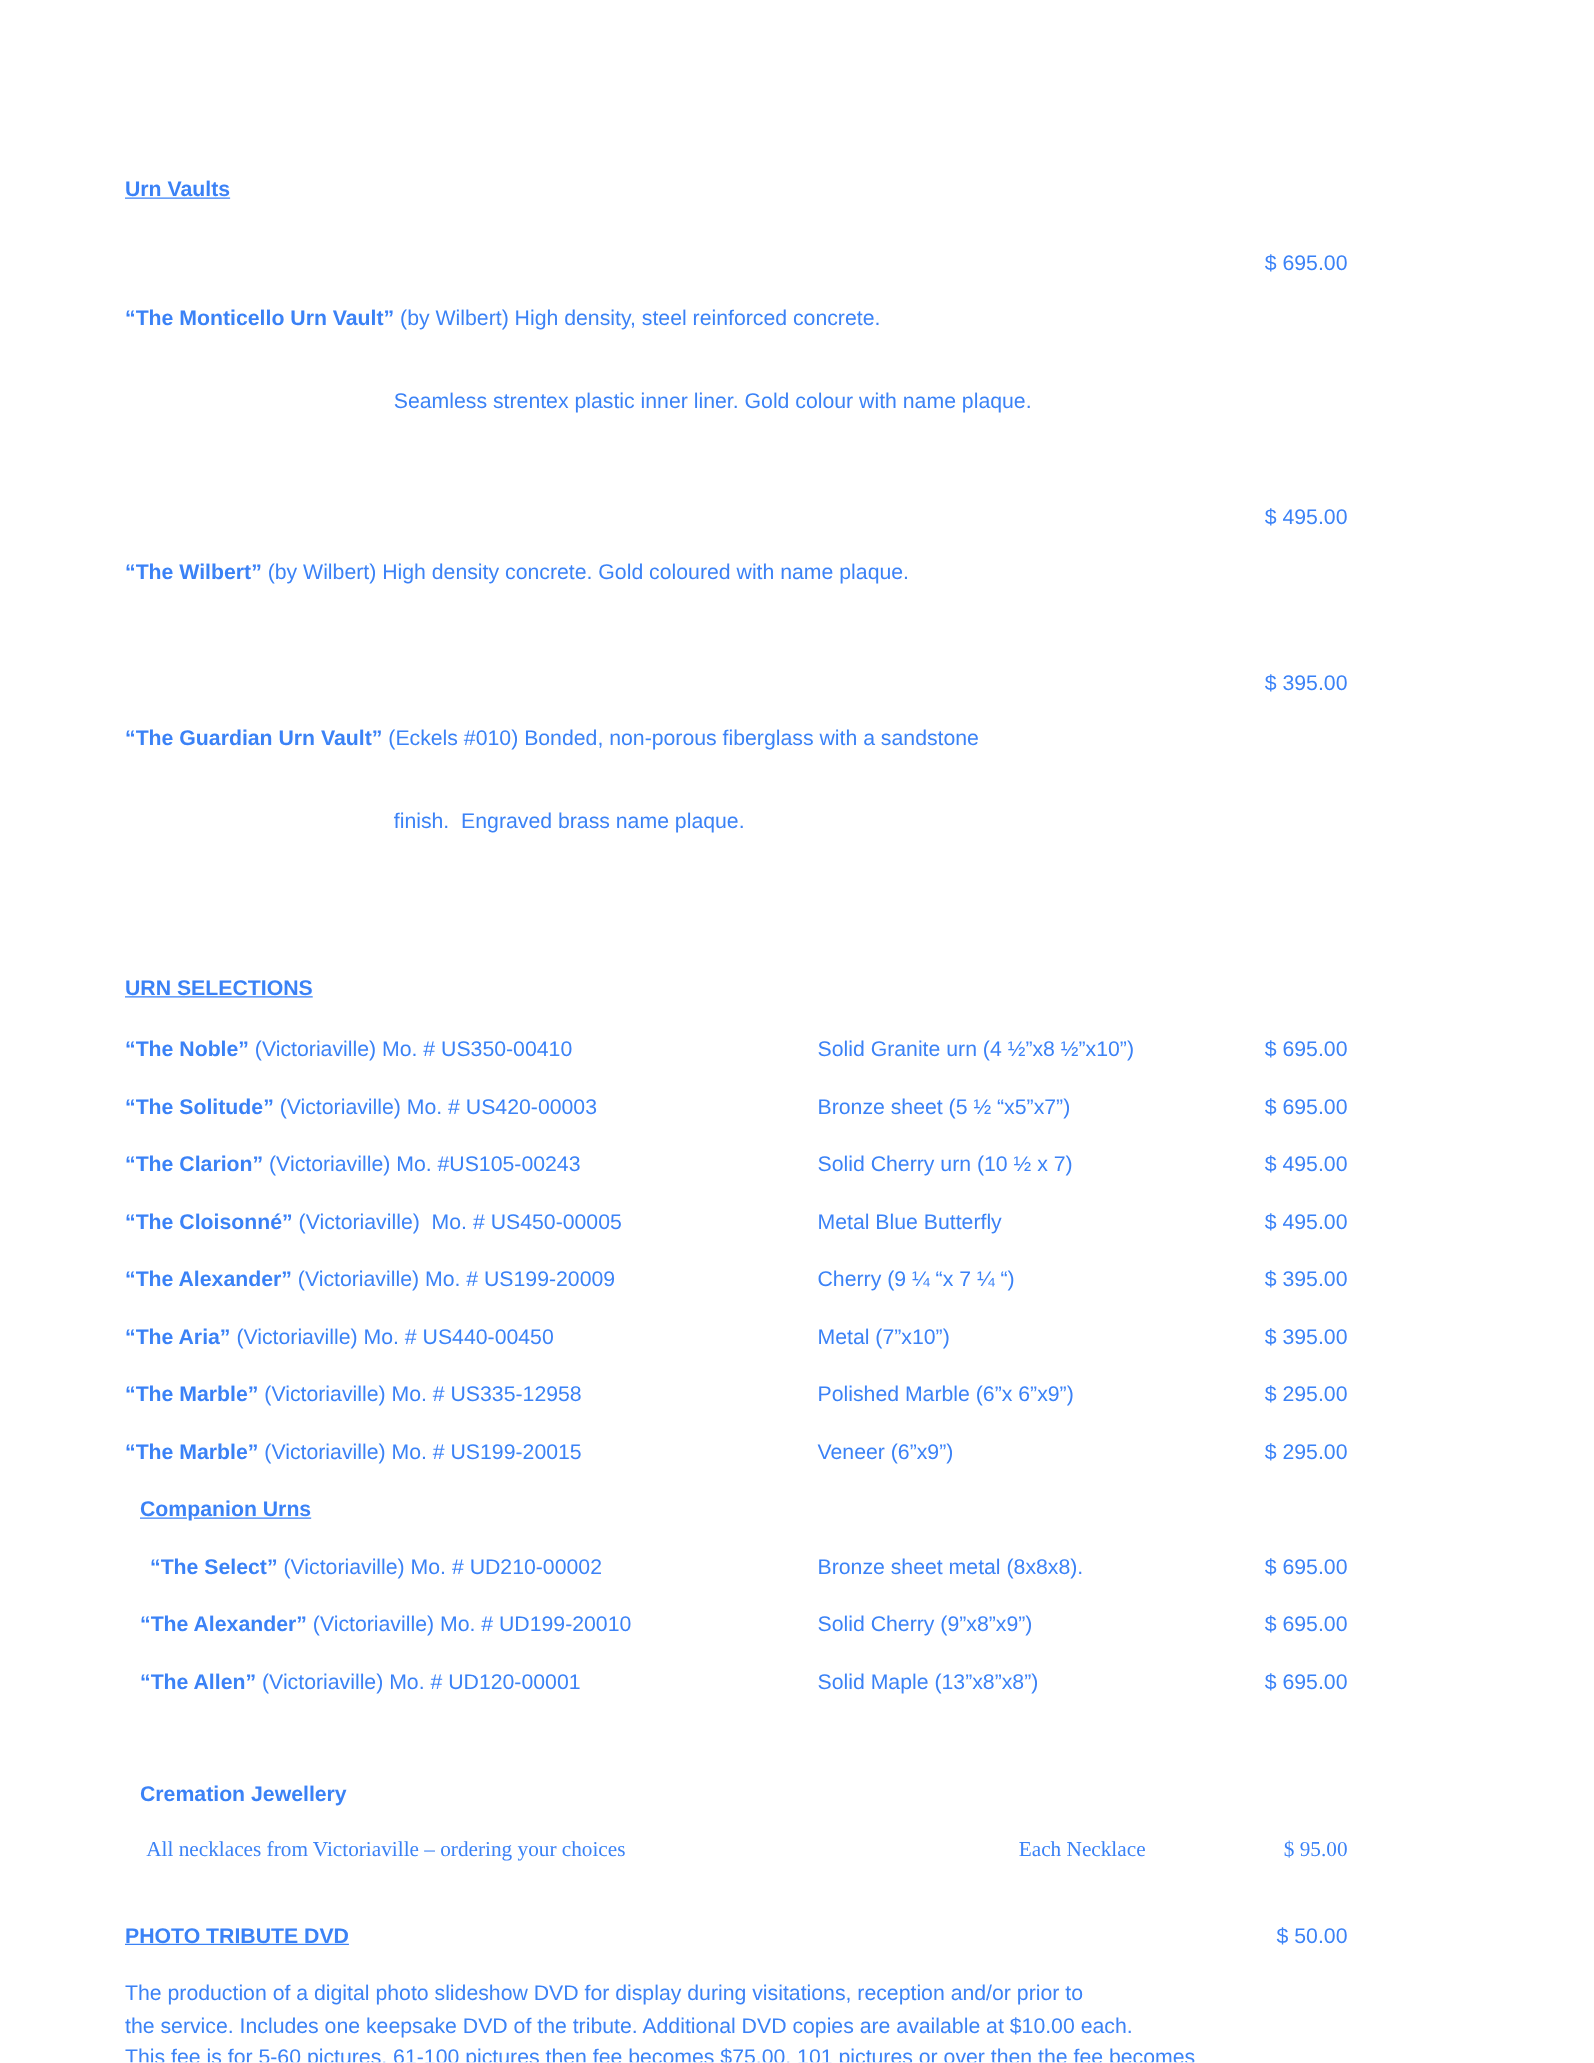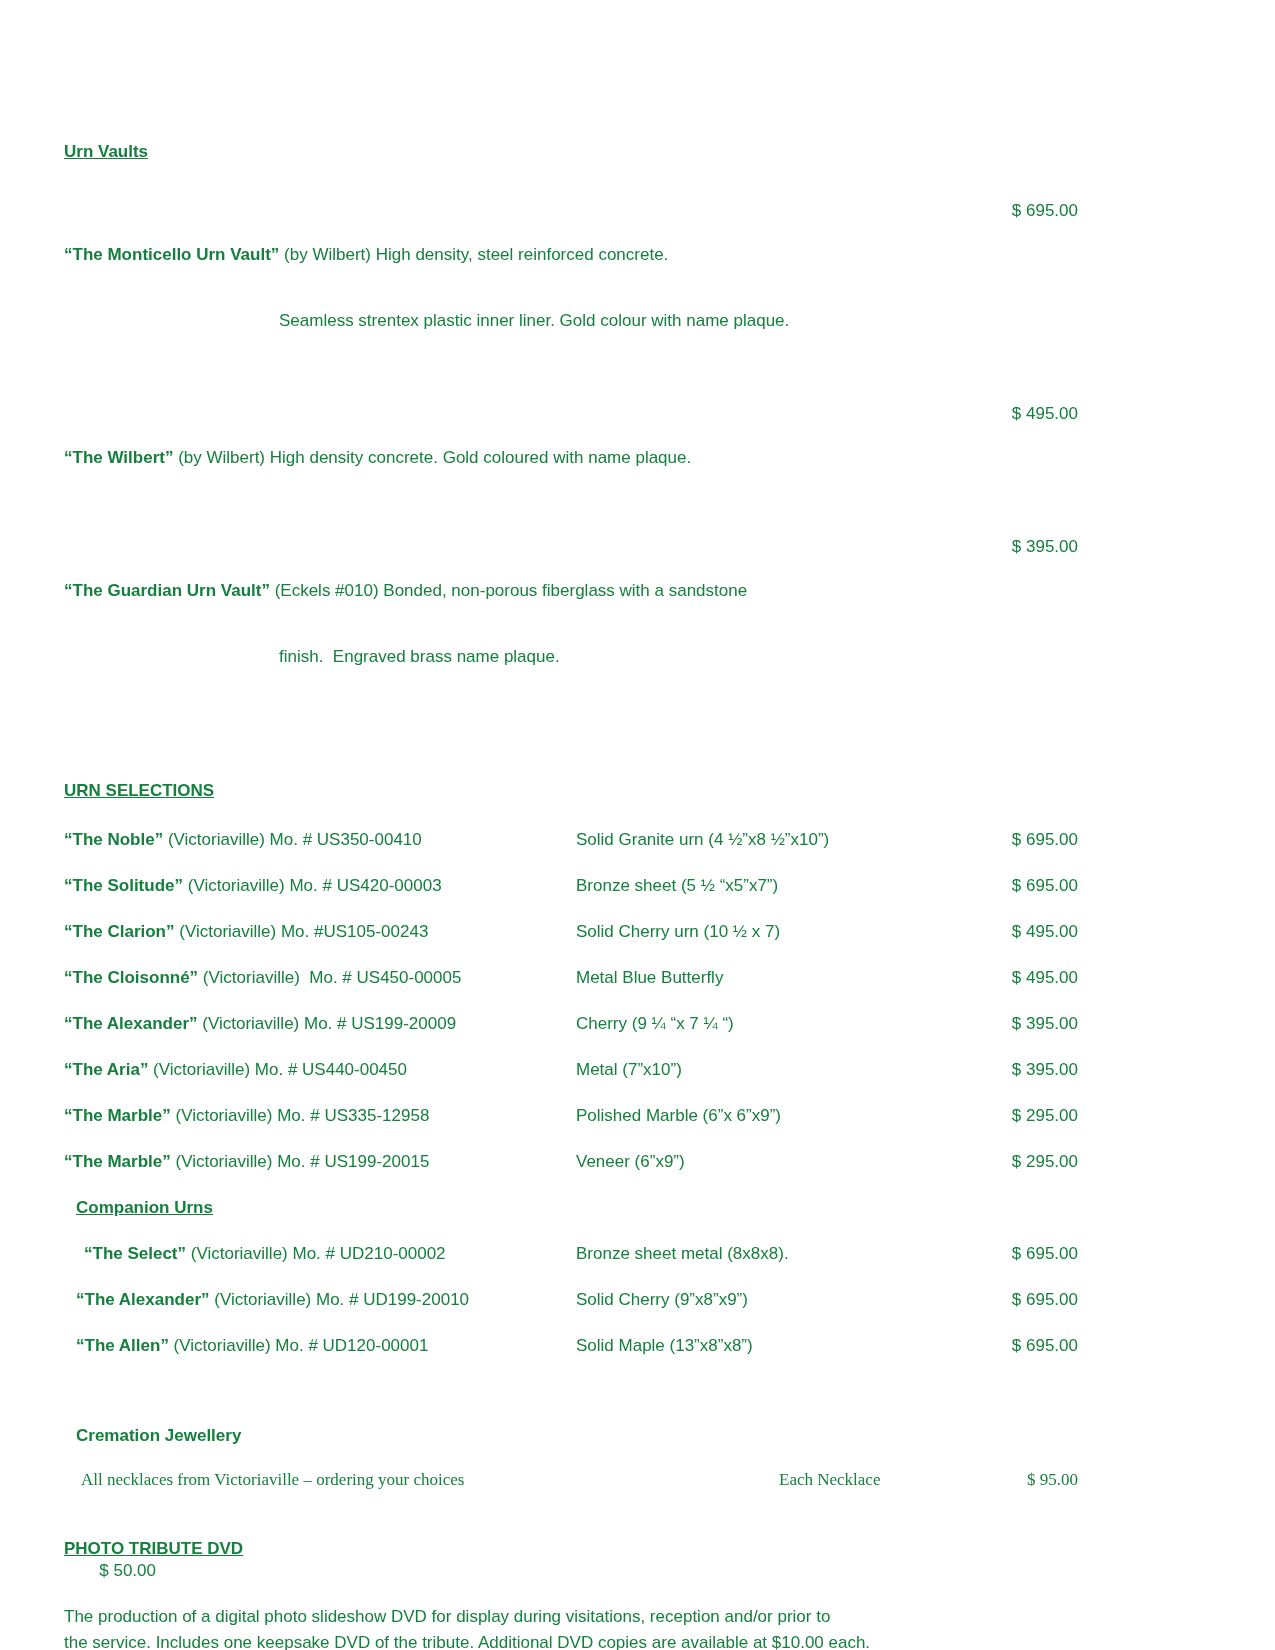--- a/index.html
+++ b/index.html
@@ -1,25 +1,25 @@
 <!DOCTYPE html>
 <html><head>
 <meta charset="utf-8">
 <style>
   html, body { margin: 0; padding: 0; background: #ffffff; }
   .page {
     width: 1248px;
     height: 1650px;
     background: #ffffff;
-    color: #15803d;
+    color: #3b82f6;
     font-family: "Liberation Sans", "DejaVu Sans", sans-serif;
     font-size: 17px;
     line-height: 22px;
     box-sizing: border-box;
-    padding: 141px 170px 0 64px;
+    padding: 141px 170px 0 100px;
     position: relative;
     overflow: hidden;
   }
   .pre { white-space: pre-wrap; }
   .b { font-weight: bold; }
   .heading {
     font-weight: bold;
     text-decoration: underline;
     margin: 0;
     font-size: 17px;
@@ -27,34 +27,34 @@
   }
   .heading.no-underline { text-decoration: none; }
   .indent { margin-left: 12px; margin-top: 24px; }
 
   
   .uv-row { display: flex; align-items: flex-start; }
   .uv-text { flex: 1; padding-right: 16px; }
   .uv-line2 { margin-left: 215px; }
 
   
-  .sel-row { display: flex; align-items: flex-end; }
+  .sel-row { display: flex; align-items: flex-end; gap: 42px; }
   .cell-name { width: 512px; box-sizing: border-box; padding-right: 10px; }
   .sel-row.indent .cell-name { width: 500px; }
   .cell-name.extra-indent { padding-left: 8px; }
   .cell-spec { flex: 1; padding-right: 10px; }
   .cell-price { width: 92px; text-align: right; white-space: nowrap; }
 
   
   .jw-row { display: flex; align-items: flex-start; margin-left: 17px; font-family: Liberation Serif, serif; }
   .jw-desc { width: 698px; box-sizing: border-box; padding-right: 10px; }
   .jw-unit { flex: 1; }
 
   
-  .pt-row { display: flex; align-items: flex-start; flex-direction: column; }
+  .pt-row { display: flex; align-items: flex-start; }
   .pt-heading { flex: 1; }
   .paragraph { white-space: pre-line; line-height: 25.5px; margin-top: 22px; }
 
   
   .mb-heading-uv { margin-bottom: 37px; }
   .mb-uv-1 { margin-bottom: 27px; }
   .mb-uv-2 { margin-bottom: 23px; }
   .mb-to-selections { margin-bottom: 68px; }
   .mb-heading-sel { margin-bottom: 27px; }
   .mb-sel { margin-bottom: 24px; }

